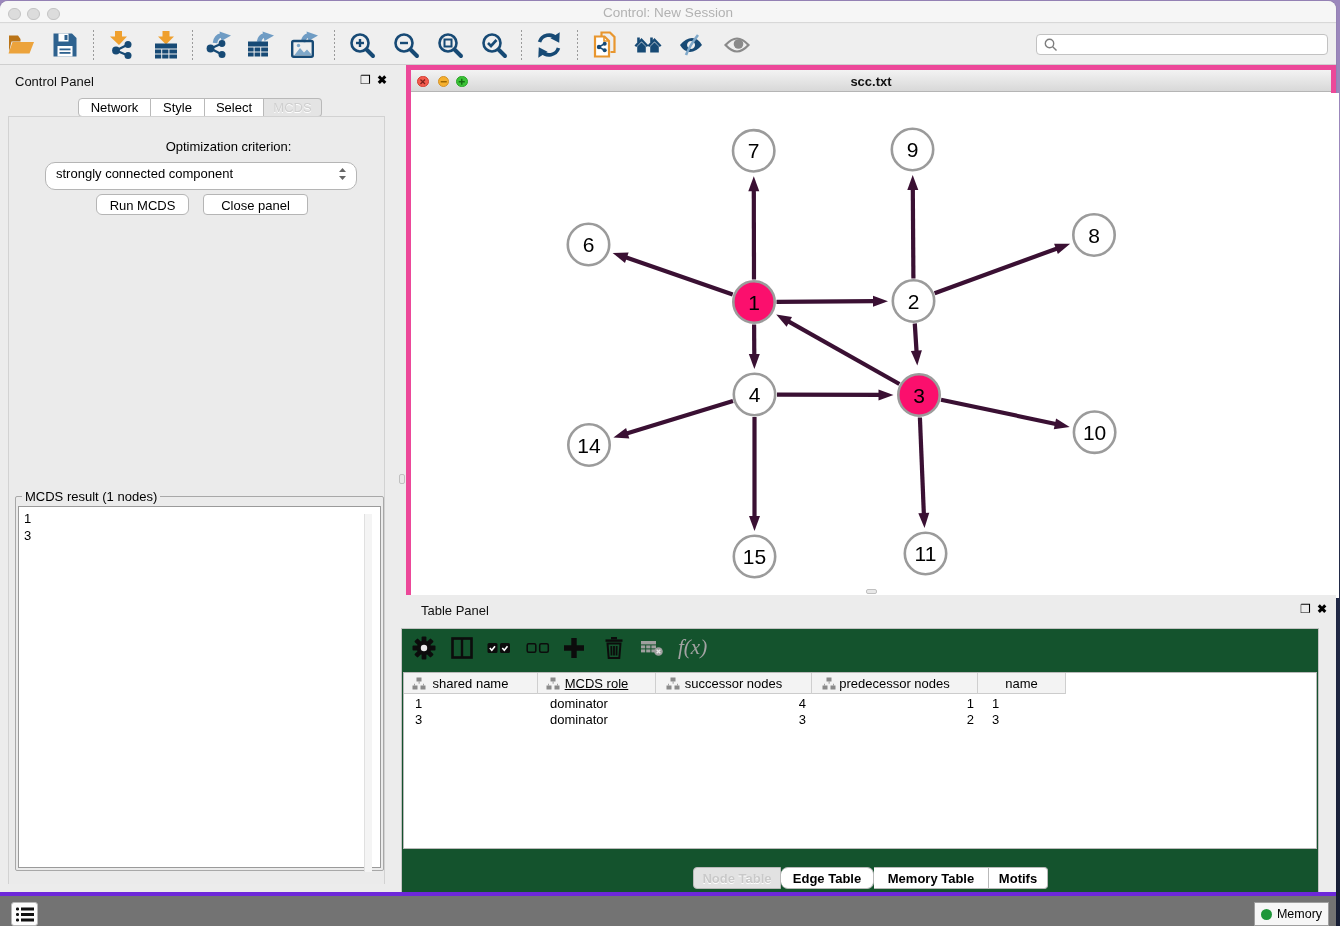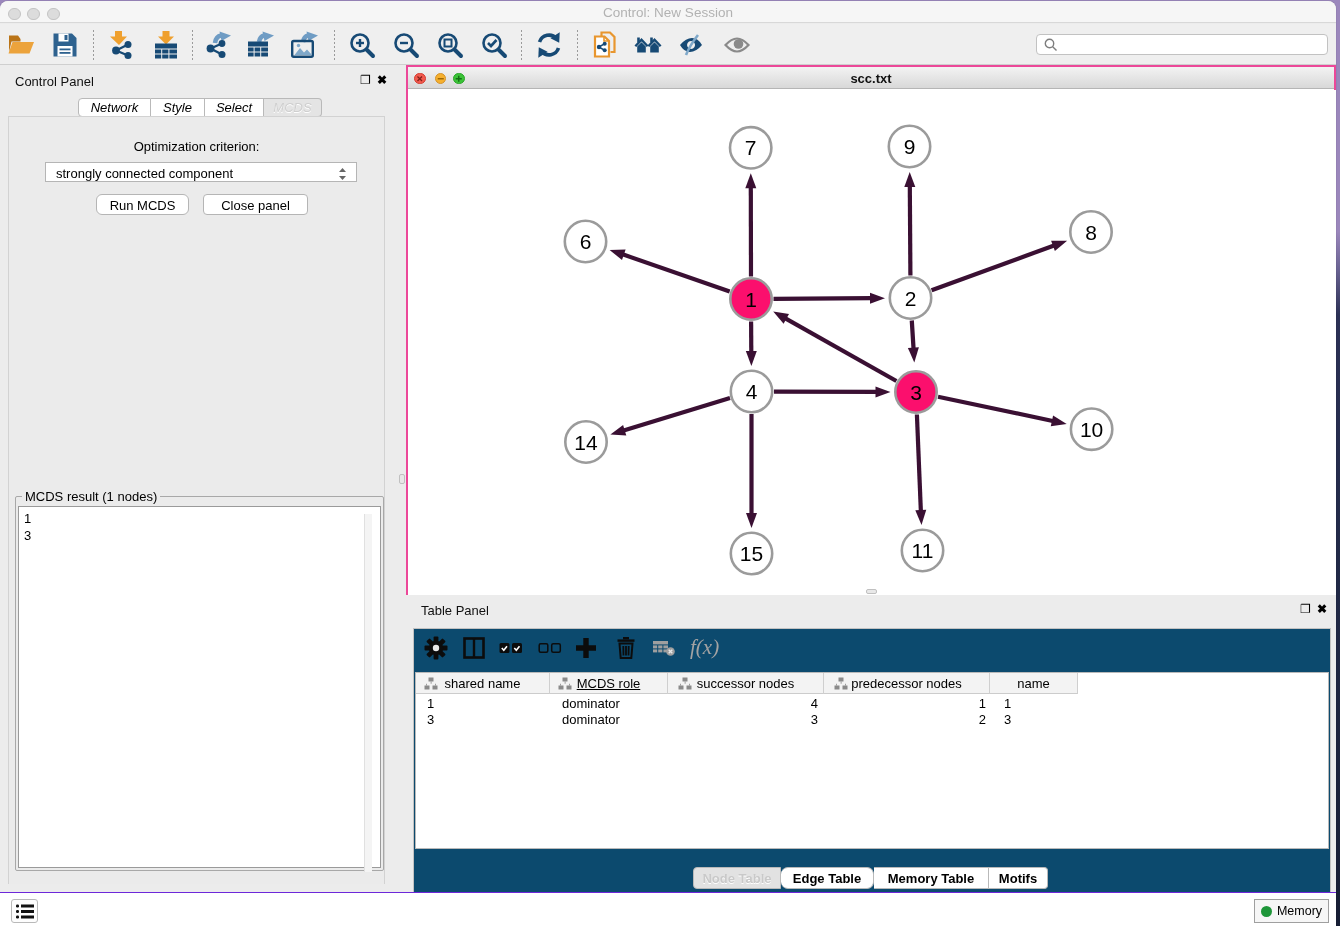--- a/index.html
+++ b/index.html
@@ -21,73 +21,73 @@
   border-bottom:1px solid #cfcfcf; }
 .tbi { position:absolute; top:7px; width:28px; height:28px; }
 .tbdiv { position:absolute; top:6px; width:1px; height:30px;
   background-image:linear-gradient(#9a9a9a 40%, transparent 40%); background-size:1px 4px; }
 #search { position:absolute; left:1036px; top:10px; width:292px; height:21px; background:#fff;
   border:1px solid #c2c2c2; border-radius:4px; }
 
 #cpanel { position:absolute; left:0; top:64px; width:392px; height:827px; background:#ececec; }
 #cpanel .phead { position:absolute; left:15px; top:9px; font-size:13px; color:#111; }
 .wbtn { position:absolute; font-size:12px; color:#000; }
-.tabrow { position:absolute; top:33px; left:78px; height:19px; display:flex; font-size:13px;font-style:italic; }
+.tabrow { position:absolute; top:33px; left:78px; height:19px; display:flex; font-size:13px; }
 .tab { background:#fff; border:1px solid #b9b9b9; border-left:none; padding-top:1px;
   color:#000; text-align:center; }
 .tab.first { border-left:1px solid #b9b9b9; border-radius:4px 0 0 4px; }
 .tab.sel { background:#e4e4e4; color:#cfcfcf; text-shadow:0 1px 0 #fff; border-radius:0 4px 4px 0; }
 #cpbody { position:absolute; left:8px; top:51px; width:377px; height:768px;
-  border:1px solid #d2d2d2; border-bottom:none; background:#ebebeb; }
+  border:1px solid #d2d2d2; border-bottom:none; background:#ebebeb;padding-left:32px; }
 #optlabel { position:absolute; top:22px; width:100%; text-align:center; font-size:13px; }
-#optsel { position:absolute; left:36px; top:45px; width:312px; height:20px; background:#fff;
-  border:1px solid #b5b5b5; border-radius:0; font-size:13px; padding:3px 0 0 10px; }
+#optsel { position:absolute; left:36px; top:45px; width:312px; height:28px; background:#fff;
+  border:1px solid #b5b5b5; border-radius:10px; font-size:13px; padding:3px 0 0 10px; }
 .btn { position:absolute; top:77px; height:21px; background:#fff; border:1px solid #b5b5b5;
   border-radius:4px; font-size:13px; text-align:center; padding-top:3px; }
 #fieldset { position:absolute; left:6px; top:379px; width:369px; height:375px;
   border:1px solid #a8a8a8; border-radius:2px; }
 #fslegend { position:absolute; left:6px; top:-8px; background:#ebebeb; padding:0 3px; font-size:13px; }
 #fsinner { position:absolute; left:2px; top:9px; width:363px; height:362px; background:#fff;
   border:1px solid #9a9a9a; font-size:13px; line-height:16.5px; padding:4px 0 0 5px; }
 #fsscroll { position:absolute; right:8px; top:7px; width:8px; height:358px; background:#f4f4f4;
   border-left:1px solid #e0e0e0; }
 
 #netwin { position:absolute; left:406px; top:64px; width:930px; height:530px;
-  border:2px solid #ec4899; background:#fff; }
+  border:5px solid #ec4899; background:#fff; }
 #nettitle { position:absolute; left:0; top:0; width:100%; height:22px;
   background:linear-gradient(#f3f3f3, #d8d8d8); border-bottom:1px solid #b5b5b5; }
 #nettitle .t { position:absolute; top:4px; width:100%; text-align:center; font-size:13px; font-weight:bold; color:#111; }
 .mac { position:absolute; top:5.5px; width:11.5px; height:11.5px; border-radius:50%; }
 .mac svg { position:absolute; left:0; top:0; }
 #netcanvas { position:absolute; left:0; top:23px; width:928px; height:505px; background:#fff; }
 .grip { position:absolute; background:#e8e8e8; border:1px solid #c0c0c0; border-radius:2px; }
 
 #tpanel { position:absolute; left:392px; top:594px; width:944px; height:297px; background:#ececec; }
 #tpanel .phead { position:absolute; left:29px; top:8px; font-size:13px; color:#111; }
-#tbox { position:absolute; left:21px; top:33px; width:918px; height:265px;
-  border:1px solid #c2c2c2; background:#0c4a6e; }
+#tbox { position:absolute; left:9px; top:33px; width:918px; height:265px;
+  border:1px solid #c2c2c2; background:#14532d; }
 #ttools { position:absolute; left:0; top:0; width:100%; height:43px; }
 #tscroll { position:absolute; left:1px; top:43px; width:914px; height:177px; background:#fff;
   border:1px solid #b9b9b9; }
 #thead { position:absolute; left:0; top:0; height:21px; background:#f3f3f3;
   border-bottom:1px solid #cccccc; font-size:13px; }
 .hcell { position:absolute; top:0; height:21px; border-right:1px solid #cfcfcf; text-align:center;
   padding-top:3px; }
 .hicon { position:absolute; top:4px; }
 .trow { position:absolute; font-size:13px; height:16px; }
 .tcell { position:absolute; }
 
 .btabrow { position:absolute; left:301px; top:272px; height:22px; display:flex; font-size:13px; font-weight:bold; }
 .btab { background:#fff; border:1px solid #b9b9b9; border-left:none; padding-top:3px; text-align:center; }
 .btab.sel { background:#e2e2e2; color:#c9c9c9; text-shadow:0 1px 0 #fff; border-radius:4px 0 0 4px;
   border-left:1px solid #b9b9b9; }
 .btab.last { border-radius:0 4px 4px 0; }
 
-#statusbar { position:absolute; left:0; top:891px; width:1336px; height:35px; background:#ffffff;
-  border-top:1px solid #6d28d9; }
+#statusbar { position:absolute; left:0; top:891px; width:1336px; height:35px; background:#737373;
+  border-top:4px solid #6d28d9; }
 #listbtn { position:absolute; left:11px; top:6px; width:27px; height:24px; background:#fdfdfd;
   border:1px solid #b9b9b9; border-radius:3px; }
 #membtn { position:absolute; left:1254px; top:6px; width:75px; height:24px; background:#f6f6f6;
   border:1px solid #9f9f9f; font-size:12.5px; text-align:center; padding-top:4px; }
 #membtn .dot { display:inline-block; width:11px; height:11px; border-radius:50%; background:#1e9639;
   margin-right:5px; vertical-align:-1.5px; }
 </style>
 </head>
 <body>
 <div id="wallR"></div>

